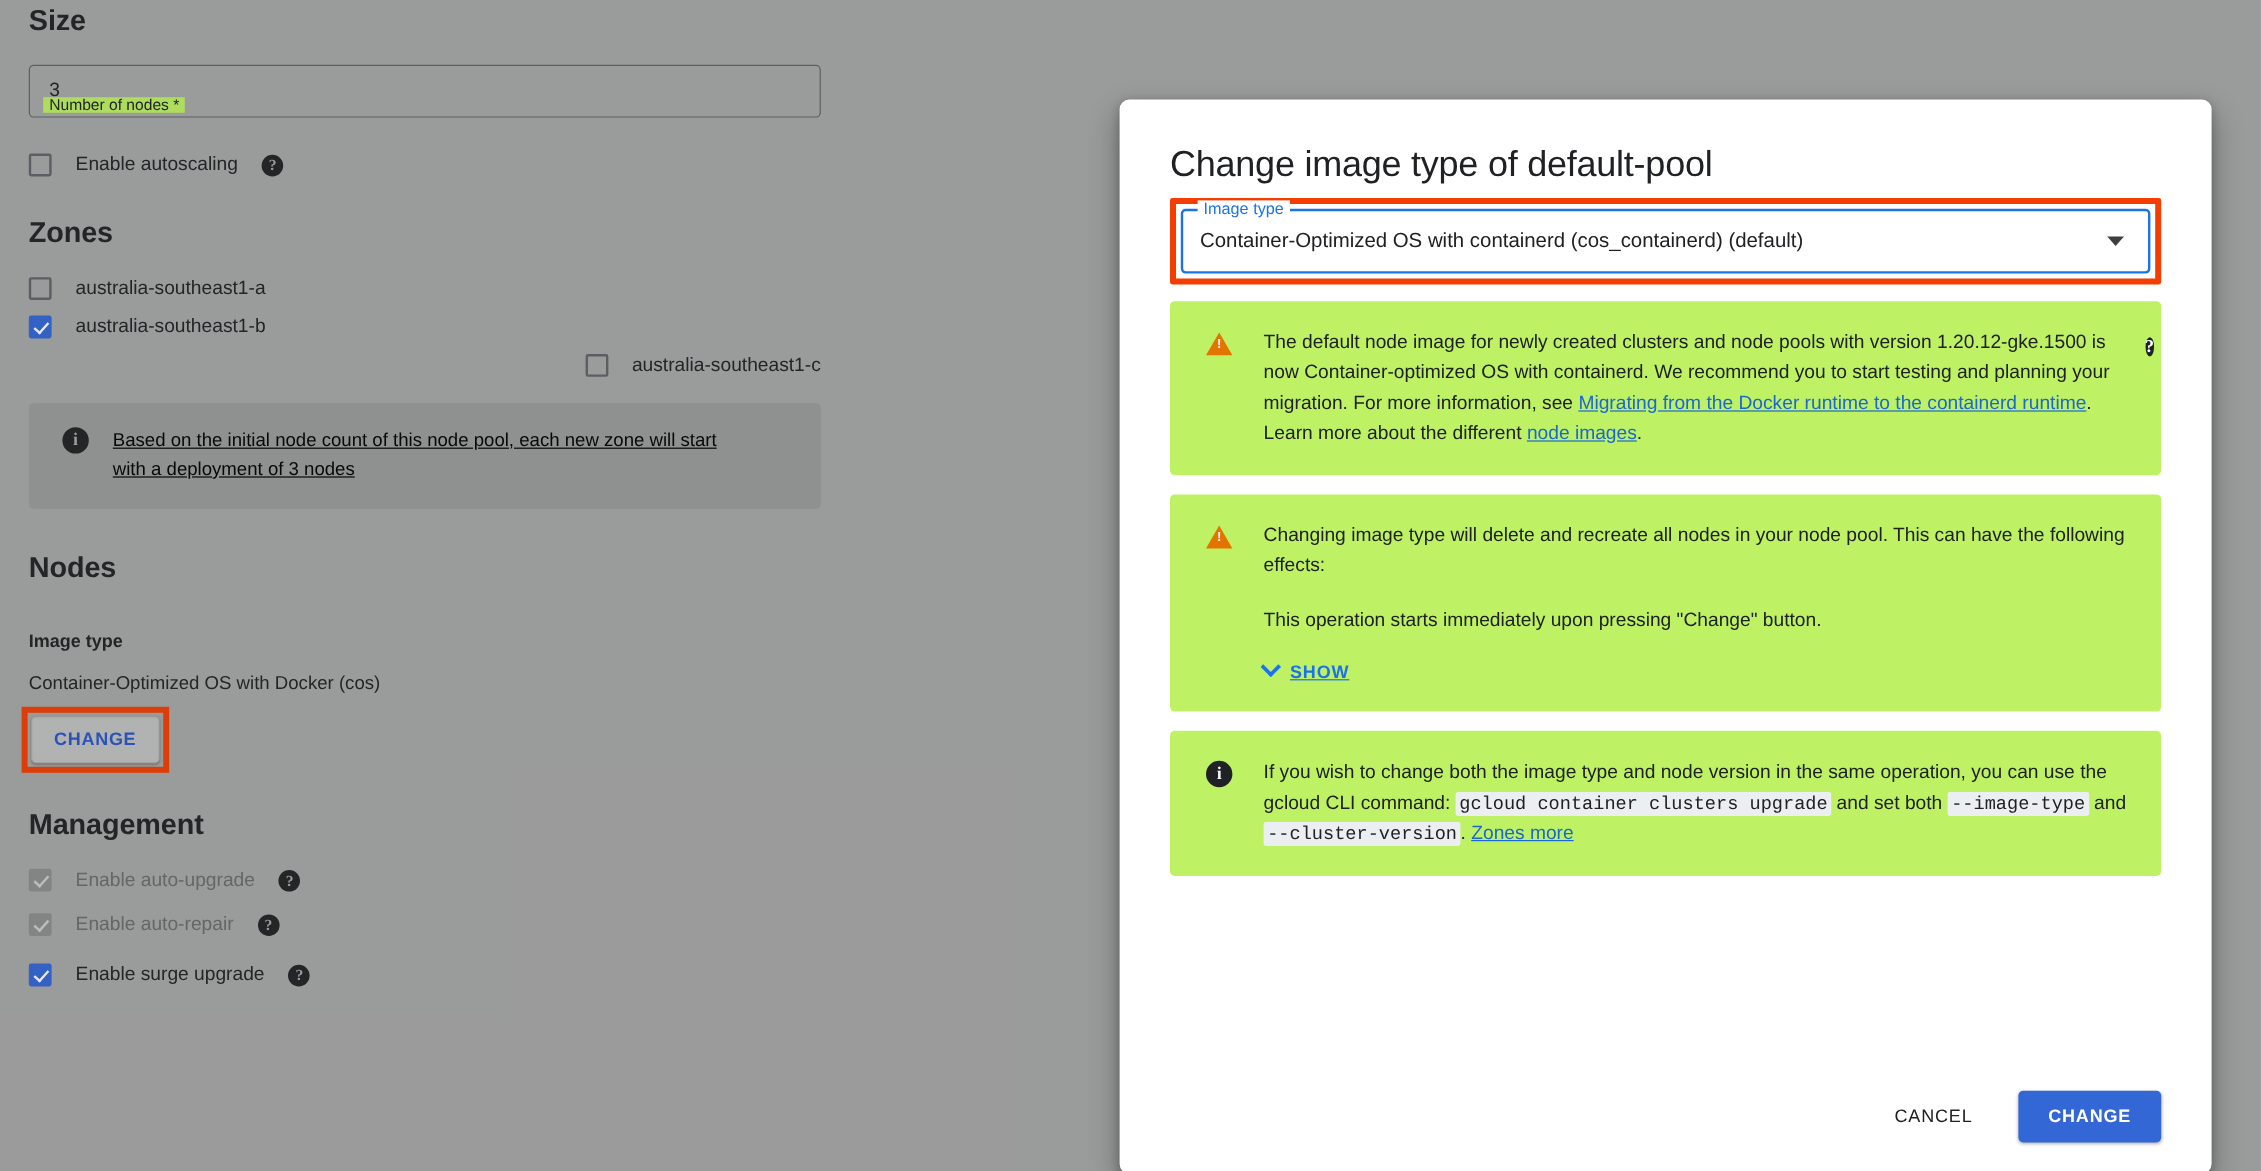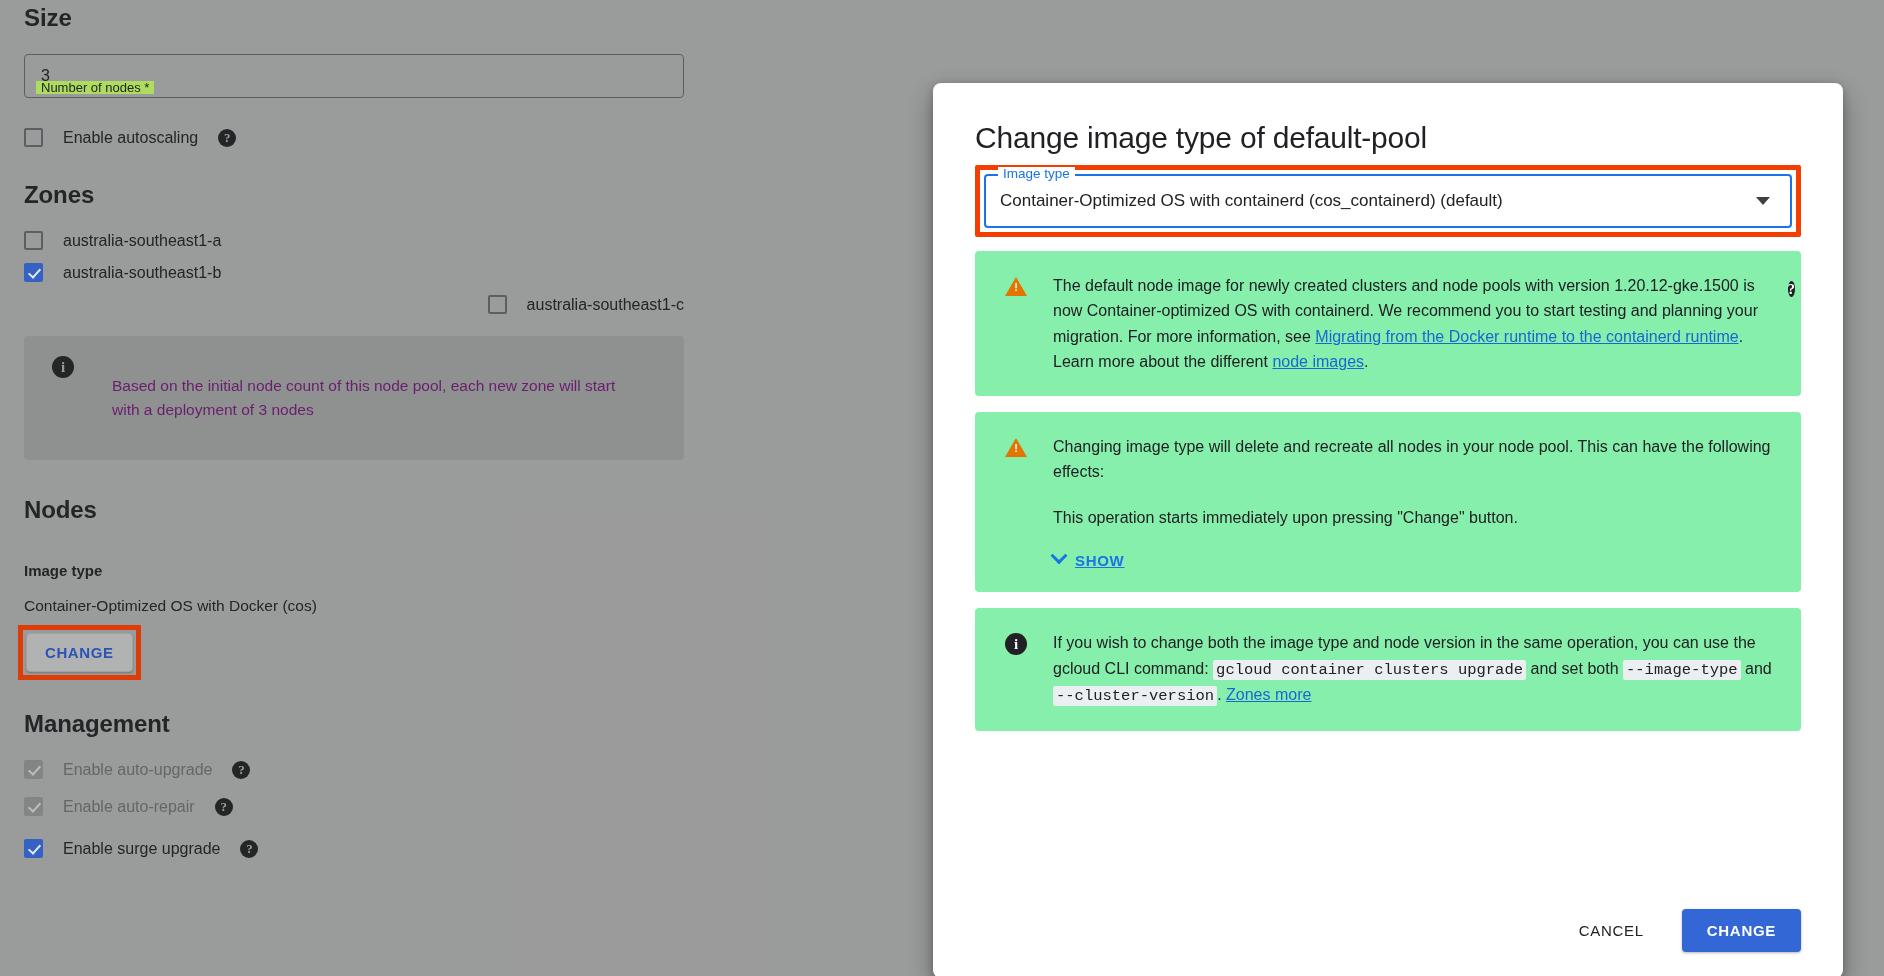--- a/index.html
+++ b/index.html
@@ -67,21 +67,21 @@
 
   .infobox{
     margin-top:22px; background:#9b9b9b; border-radius:4px;
     display:flex; gap:20px; padding:20px 22px 20px 28px;
   }
   .infobox .ic{
     width:22px;height:22px;border-radius:50%;background:#202124;
     color:#a8a8a8;font-size:15px;font-weight:700;line-height:22px;text-align:center;
     flex:0 0 auto; font-family:"Liberation Serif", serif;
   }
-  .infobox p{ margin:18px; font-size:15.5px; line-height:1.55; color:#701a75; max-width:520px;}
+  .infobox p{ margin:0; font-size:15.5px; line-height:1.55; color:#000000; max-width:520px;text-decoration:underline;}
 
   .kv-label{ font-size:15px; font-weight:700; color:#202124; }
   .kv-value{ font-size:15.5px; color:#202124; }
 
   .redbox{ border:5px solid #f43d00; display:inline-block; padding:3px; }
   .flatbtn{
     background:#c2c2c2; border:1px solid #b0b0b0; border-radius:4px;
     color:#2a56c6; font-size:15px; font-weight:700; letter-spacing:.6px;
     padding:10px 18px; box-shadow:0 1px 2px rgba(0,0,0,.25);
   }
@@ -123,21 +123,21 @@
     width:0;height:0;border-left:7px solid transparent;border-right:7px solid transparent;
     border-top:8px solid #3c4043; margin-right:6px;
   }
   .help-dark{
     width:22px;height:22px;border-radius:50%;background:#202124;color:#fff;
     font-size:15px;font-weight:700;line-height:22px;text-align:center;
     margin-left:16px; flex:0 0 auto; font-family:"Liberation Serif", serif;
   }
 
   .card{
-    background:#86efac; border-radius:4px;
+    background:#bef264; border-radius:4px;
     display:flex; gap:26px; padding:22px 26px 22px 30px;
     margin-bottom:16px;
   }
   .card .body{ flex:1; }
   .card p{ margin:0; font-size:16px; line-height:1.58; color:#202124; }
   .card p + p{ margin-top:20px; }
   .warn-tri{
     width:0;height:0;border-left:11px solid transparent;border-right:11px solid transparent;
     border-bottom:19px solid #e37400; position:relative; flex:0 0 auto; margin-top:4px;
   }

